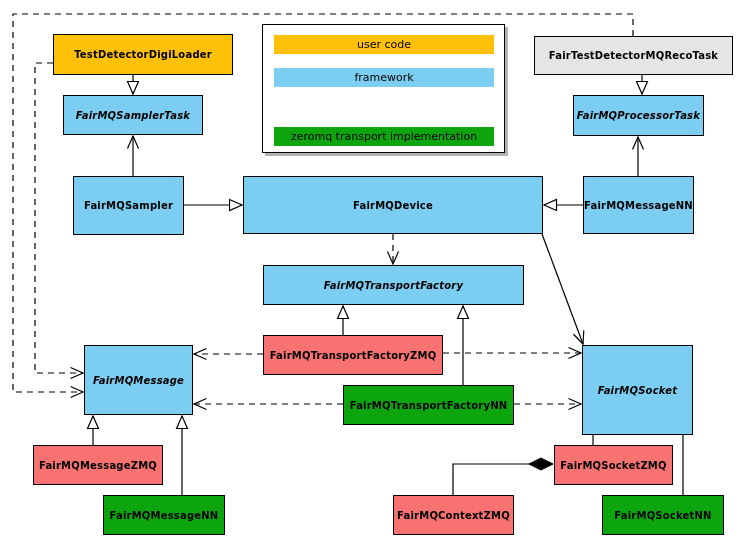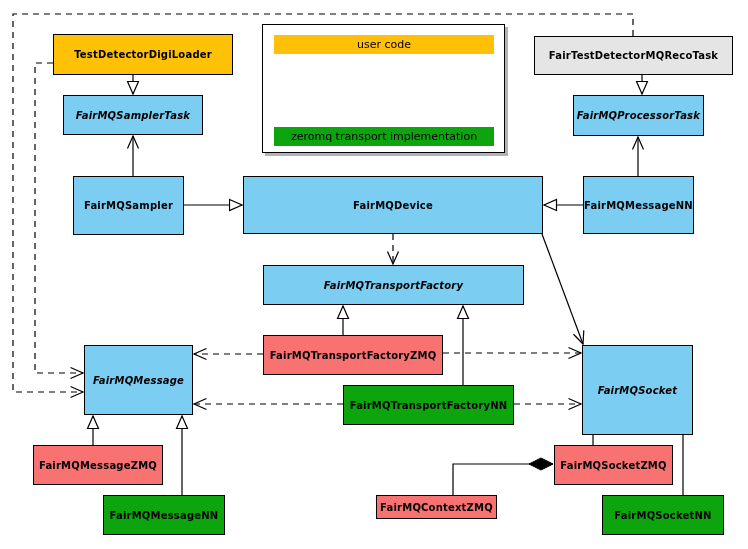--- a/index.html
+++ b/index.html
@@ -118,30 +118,33 @@
       </div>
       <div class="node" style="left: 33px; top: 445px; width: 130px; height: 40px; background: rgb(249, 114, 114);">
         <span>FairMQMessageZMQ</span>
       </div>
       <div class="node" style="left: 103px; top: 495px; width: 122px; height: 40px; background: rgb(13, 165, 13);">
         <span>FairMQMessageNN</span>
       </div>
       <div class="node" style="left: 554px; top: 445px; width: 119px; height: 40px; background: rgb(249, 114, 114);">
         <span>FairMQSocketZMQ</span>
       </div>
-      <div class="node" style="left: 376px; top: 495px; width: 121px; height: 24px; background: rgb(249, 114, 114);">
+      <div class="node" style="left: 393px; top: 495px; width: 121px; height: 40px; background: rgb(249, 114, 114);">
         <span>FairMQContextZMQ</span>
       </div>
       <div class="node" style="left: 602px; top: 495px; width: 122px; height: 40px; background: rgb(13, 165, 13);">
         <span>FairMQSocketNN</span>
       </div>
     </div>
 
   <div id="legend-box" style="left: 262px; top: 24px; width: 243px; height: 129px;">
       <div class="legend-swatch" style="left: 11px; top: 10px; width: 220px; height: 19px; background: rgb(255, 193, 7);">
         <span>user code</span>
       </div>
+      <div class="legend-swatch" style="left: 11px; top: 43px; width: 220px; height: 19px; background: rgb(123, 205, 242);">
+        <span>framework</span>
+      </div>
       <div class="legend-swatch" style="left: 11px; top: 102px; width: 220px; height: 19px; background: rgb(13, 165, 13);">
         <span>zeromq transport implementation</span>
       </div>
     </div>
 
 </div>
 
 </body></html>

